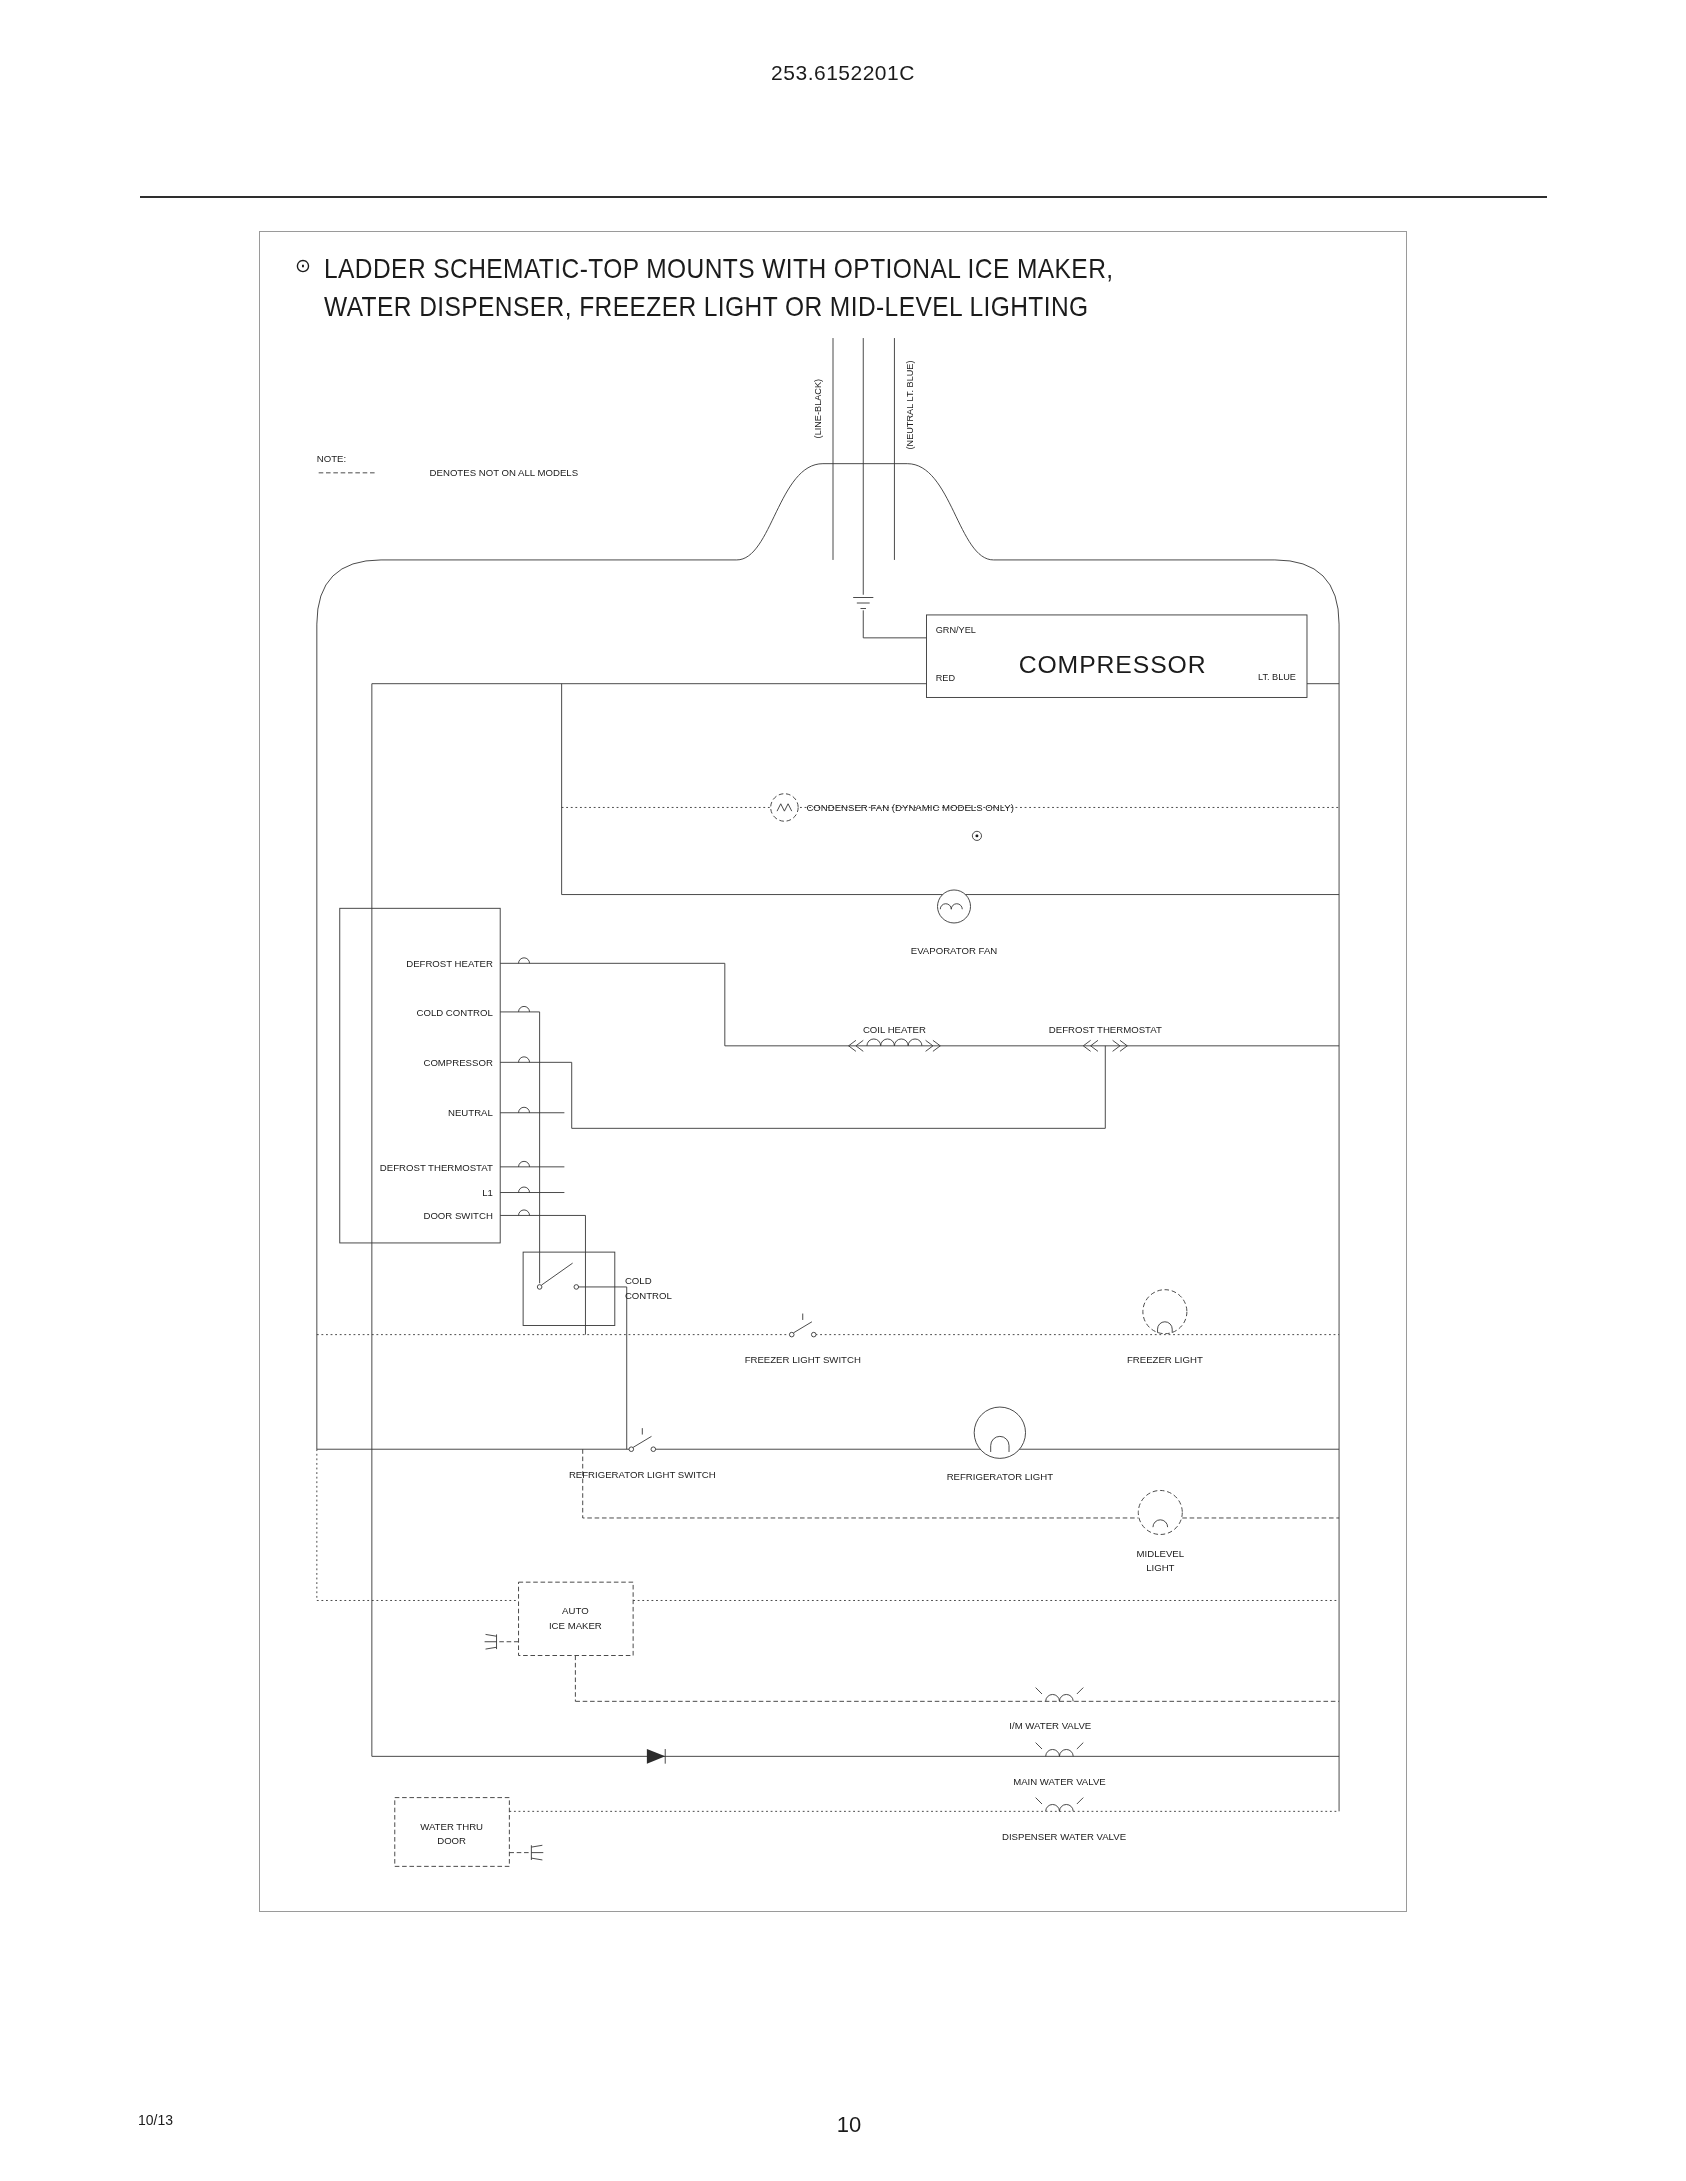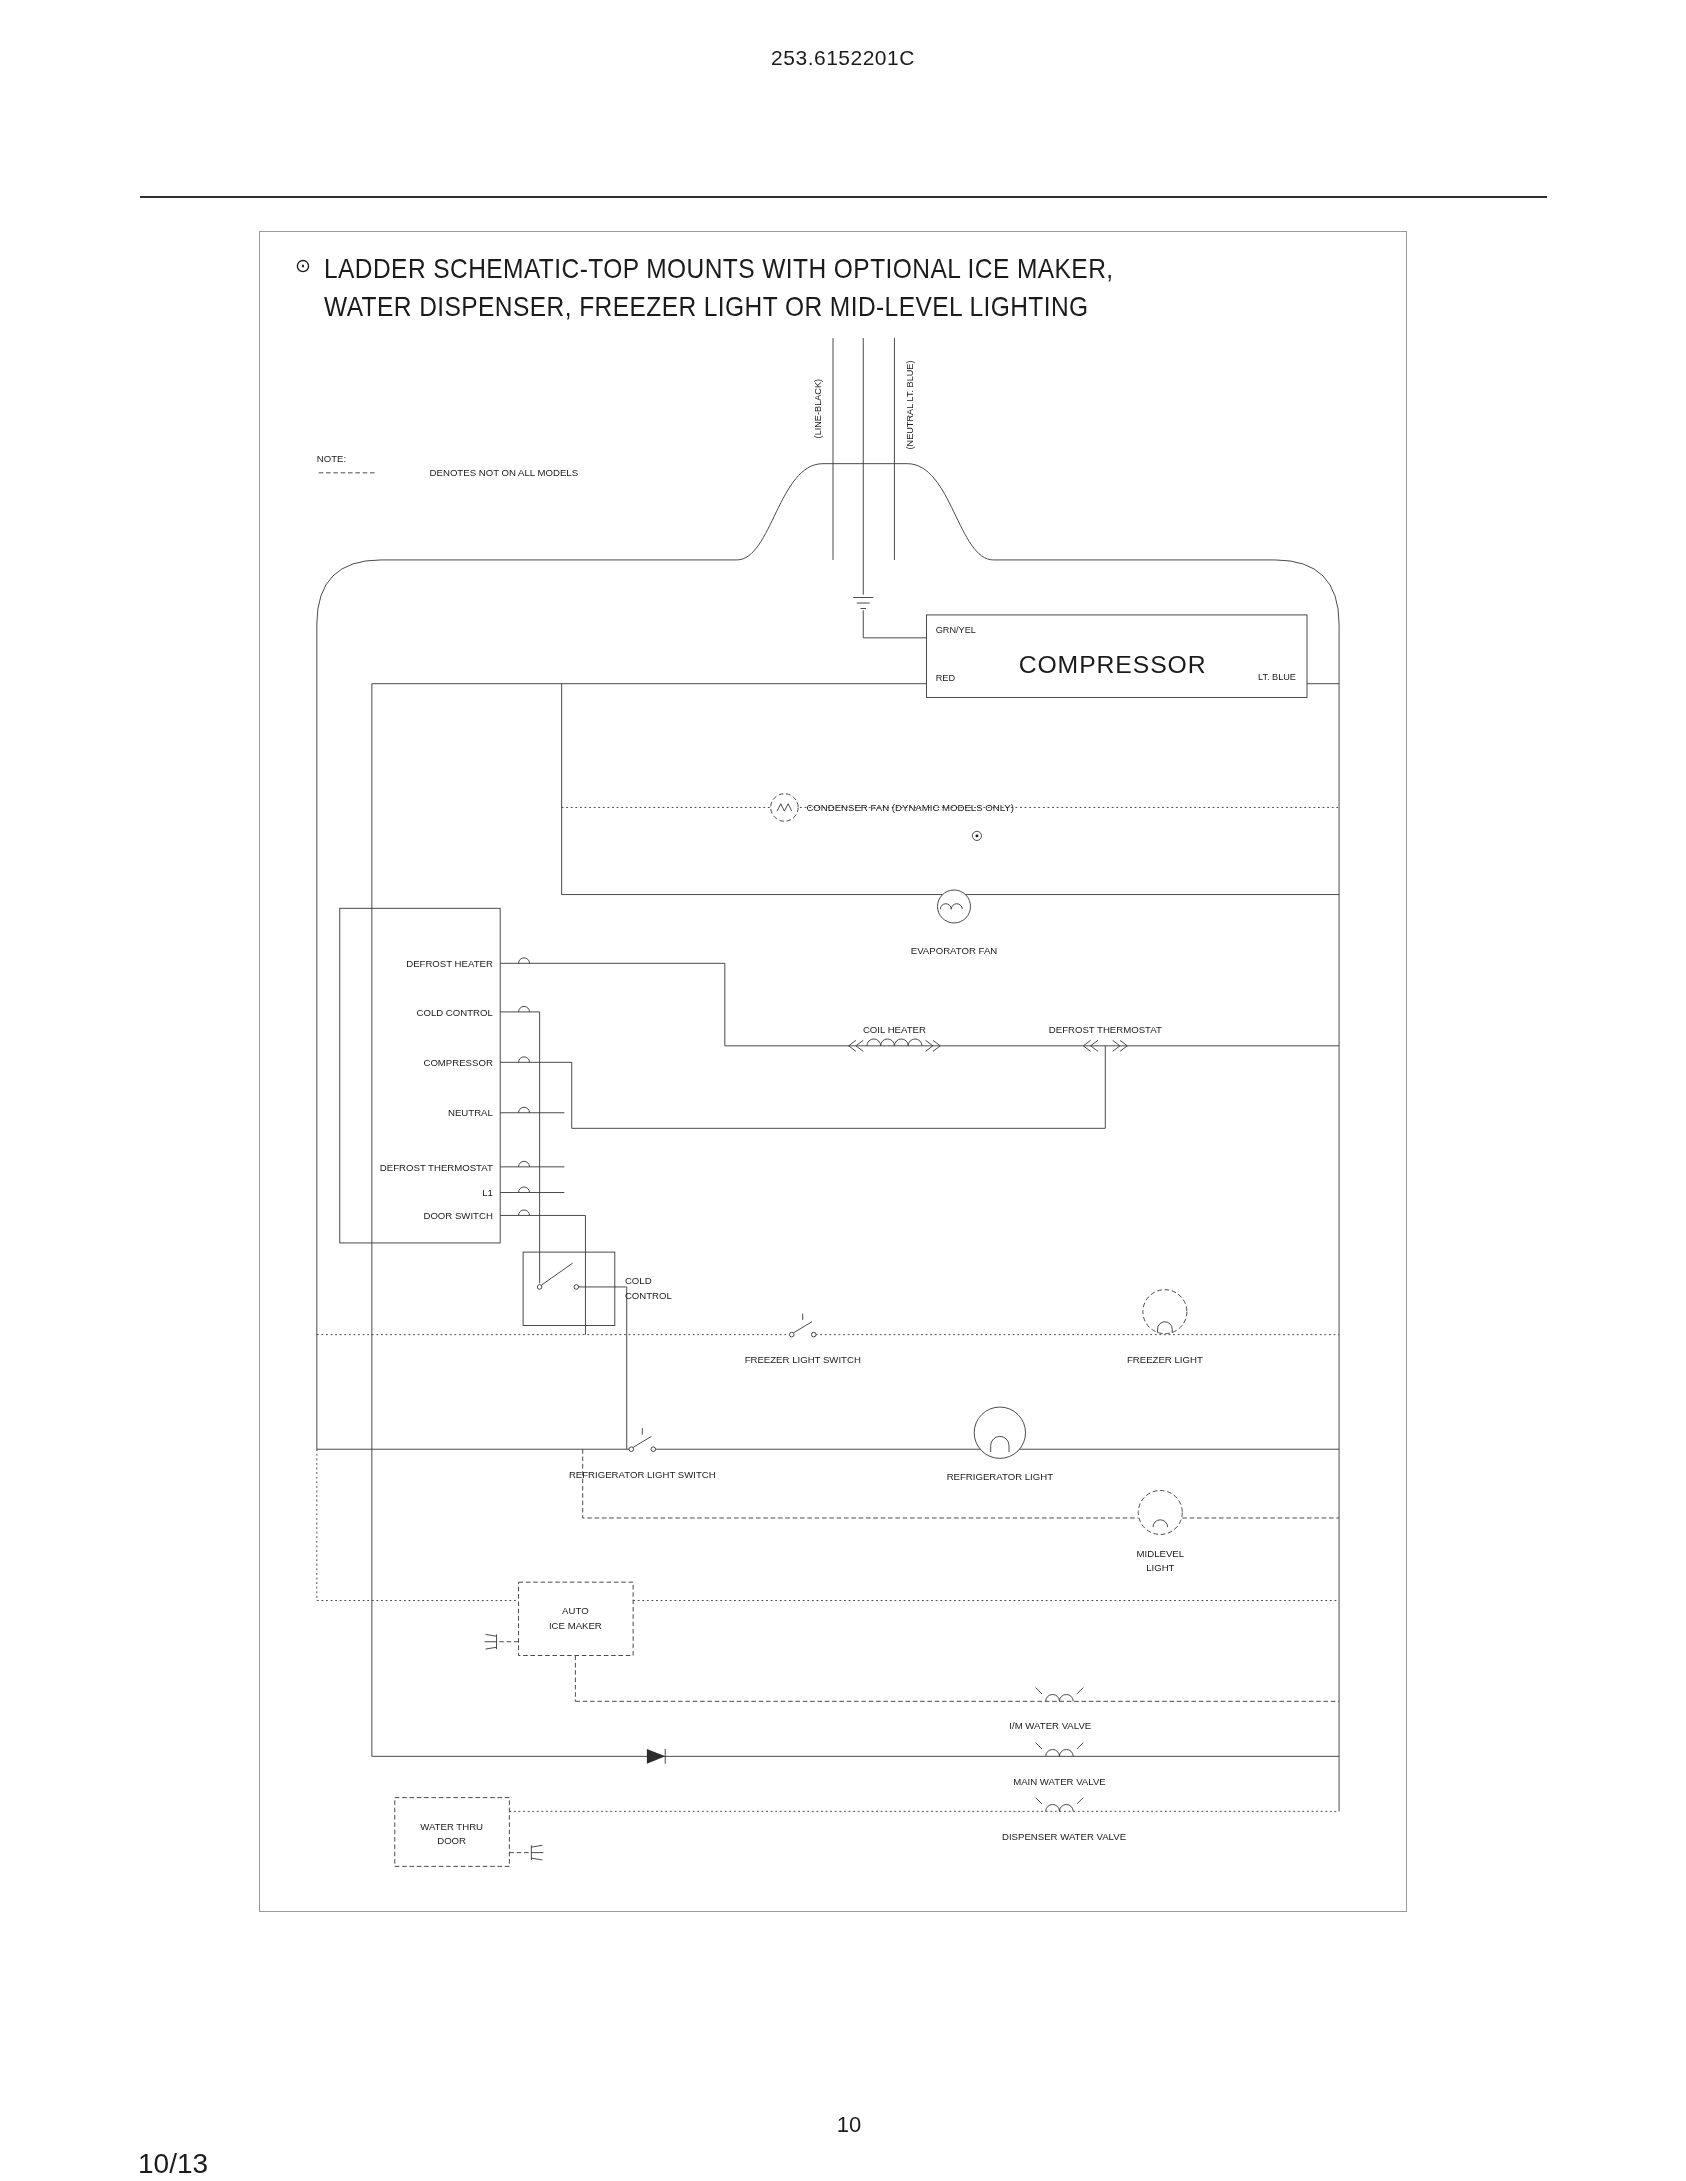--- a/index.html
+++ b/index.html
@@ -1,39 +1,39 @@
 <!DOCTYPE html>
 <html style="font-size:14.7px"><head>
 <meta charset="utf-8">
 <style>
   html,body{margin:0;padding:0;background:#fff;}
   .page{position:relative;width:1686px;height:2182px;background:#ffffff;
         font-family:"Liberation Sans",sans-serif;color:#1b1b1b;overflow:hidden;}
-  .doc-number{position:absolute;top:46px;left:0;width:100%;text-align:center;
+  .doc-number{position:absolute;top:61px;left:0;width:100%;text-align:center;
               font-size:21px;letter-spacing:0.5px;}
   .main-title{position:absolute;top:158px;left:0;width:100%;text-align:center;
               font-size:23px;font-weight:bold;letter-spacing:0.5px;}
   .rule{position:absolute;top:196px;left:140px;width:1407px;height:1.8px;background:#2e2e2e;}
   .panel{position:absolute;left:259px;top:231px;width:1148px;height:1681px;
          border:1.4px solid #9a9a9a;box-sizing:border-box;background:#fff;}
   .panel-title{position:absolute;left:35px;top:16.5px;display:flex;align-items:flex-start;}
   .panel-title .bullet{font-size:19px;margin:7.3px 13px 0 0;line-height:19px;}
   .panel-title .lines{font-size:28.5px;line-height:38px;letter-spacing:0.5px;
                       transform:scaleX(.86);transform-origin:left top;white-space:nowrap;}
   svg.schematic{position:absolute;left:0;top:0;width:100%;height:100%;}
   svg text{font-family:"Liberation Sans",sans-serif;fill:#1b1b1b;}
   .w{stroke:#3a3a3a;stroke-width:1;fill:none;}
   .wd{stroke:#3a3a3a;stroke-width:1;fill:none;stroke-dasharray:2 3;}
   .wD{stroke:#3a3a3a;stroke-width:1;fill:none;stroke-dasharray:5 3;}
   .box{stroke:#3a3a3a;stroke-width:1;fill:none;}
   .cw{stroke:#3a3a3a;stroke-width:1;fill:#fff;}
   .cwD{stroke:#3a3a3a;stroke-width:1;fill:#fff;stroke-dasharray:5 3;}
   .t{font-size:10.5px;}
   .t10{font-size:10px;}
-  .footer-date{position:absolute;left:138px;top:2112px;font-size:28px;margin-top:36px;}
+  .footer-date{position:absolute;left:138px;top:2112px;font-size:14px;}
   .footer-page{position:absolute;left:0;top:2112px;width:100%;text-align:center;font-size:22px;padding-left:6px;}
 </style>
 </head>
 <body>
 
 <div class="page">
 
   <div class="doc-number">253.6152201C</div>
   <div class="rule"></div>
 

